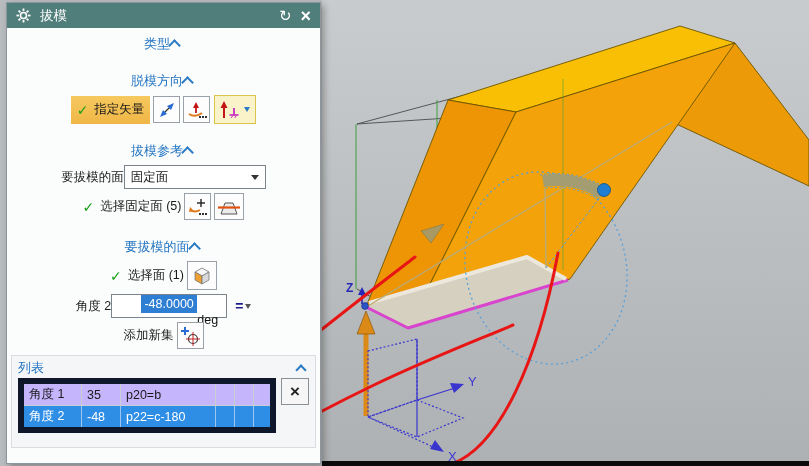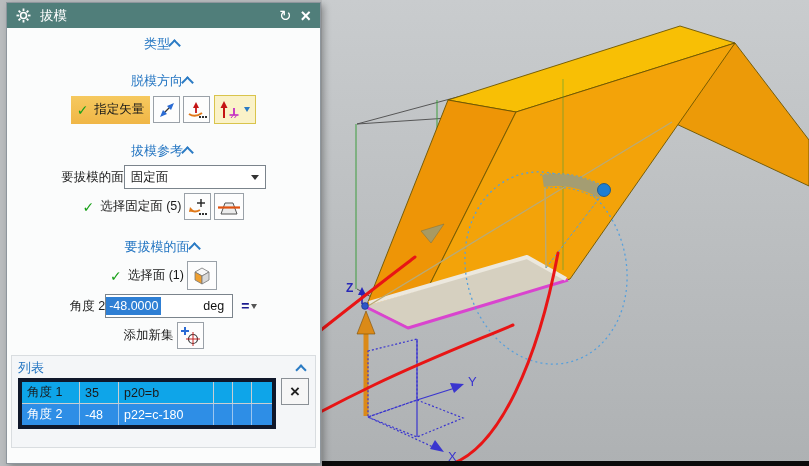--- a/index.html
+++ b/index.html
@@ -52,21 +52,21 @@
          box-sizing:border-box;}
   .field .selval{background:#2e7fd4;color:#fff;padding:2px 3px;font-size:12.5px;}
   .field .unit{margin:0 8px 0 auto;color:#111;}
   .eqbtn{display:flex;align-items:center;gap:2px;margin-left:8px;color:#1b1b8e;
          font-weight:bold;font-size:14px;}
   .eqbtn .caret{border-top-color:#555;border-left-width:3px;border-right-width:3px;}
 
   .group{background:#f4f6f8;border:1px solid #d9dde0;margin:4px -2px 15px -2px;padding:2px 6px 4px 6px;
          flex:1;}
   .list-wrap{display:flex;align-items:flex-start;gap:5px;}
-  table.lst{border-collapse:collapse;width:258px;background:#0ea5e9;border:4px solid #0f172a;}
+  table.lst{border-collapse:collapse;width:258px;background:#c4b5fd;border:6px solid #0f172a;}
   table.lst td{border:1px solid #c9ced2;height:21px;padding:0 5px;font-size:12.5px;
                white-space:nowrap;overflow:hidden;}
   tr.sel td{background:#2e8ee6;color:#fff;border-color:#9cc6ef;}
   .xbtn{width:26px;height:25px;border:1px solid #8a9096;background:#f6f6f6;display:flex;
         align-items:center;justify-content:center;font-size:17px;font-weight:bold;color:#222;}
 
   .ic{display:block;}
 </style>
 </head>
 <body>
@@ -280,21 +280,21 @@
           <svg class="ic" width="24" height="24" viewBox="0 0 24 24">
             <polygon points="5,8 12,4 19,8 12,12" fill="#f7f7f7" stroke="#777" stroke-width="0.8"></polygon>
             <polygon points="5,8 12,12 12,20 5,16" fill="#f0a030" stroke="#777" stroke-width="0.8"></polygon>
             <polygon points="19,8 12,12 12,20 19,16" fill="#d9d9d9" stroke="#777" stroke-width="0.8"></polygon>
           </svg>
         </div>
       </div>
       <div class="row">
         <span class="lab">角度 2</span>
         <span style="flex:1"></span>
-        <div class="field" style="width:128px;">
+        <div class="field" style="width:116px;flex-direction:column;">
           <span class="selval">-48.0000</span>
           <span class="unit">deg</span>
         </div>
         <div class="eqbtn">
           <span>=</span>
           <span class="caret"></span>
         </div>
       </div>
       <div class="row">
         <span>添加新集</span>

